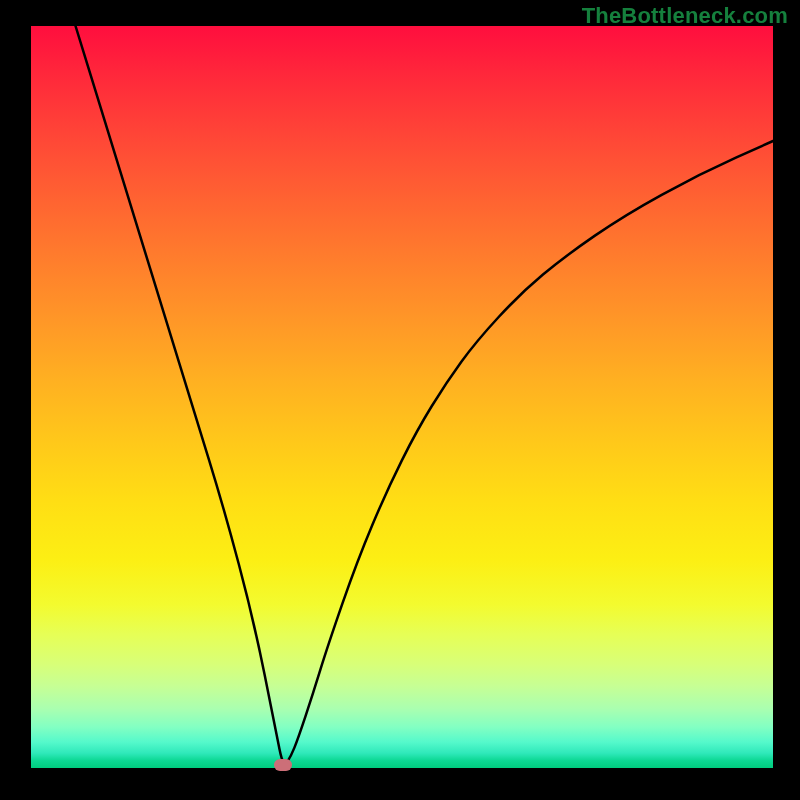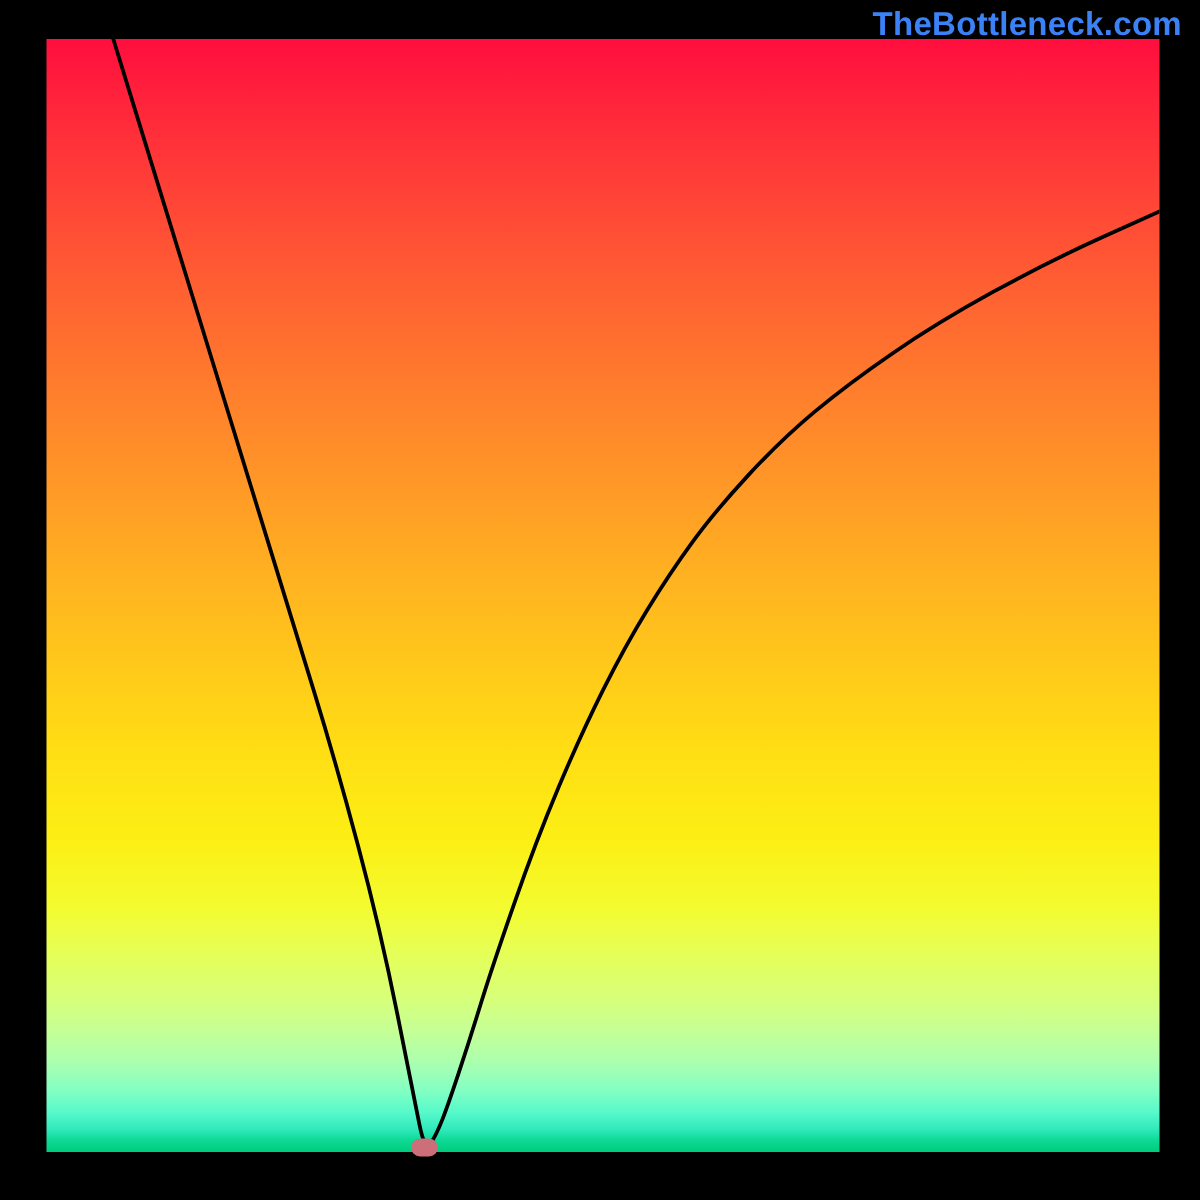--- a/index.html
+++ b/index.html
@@ -9,21 +9,21 @@
     position: absolute;
     left: 0; top: 0; width: 800px; height: 800px;
     background: #000;
   }
   .watermark {
     position: absolute;
     top: 3px;
     right: 12px;
     font-size: 22px;
     font-weight: 600;
-    color: #3b82f6;
+    color: #15803d;
     letter-spacing: 0.2px;
     z-index: 5;
   }
   .plot {
     position: absolute;
     left: 31px;
     top: 26px;
     width: 742px;
     height: 742px;
     

